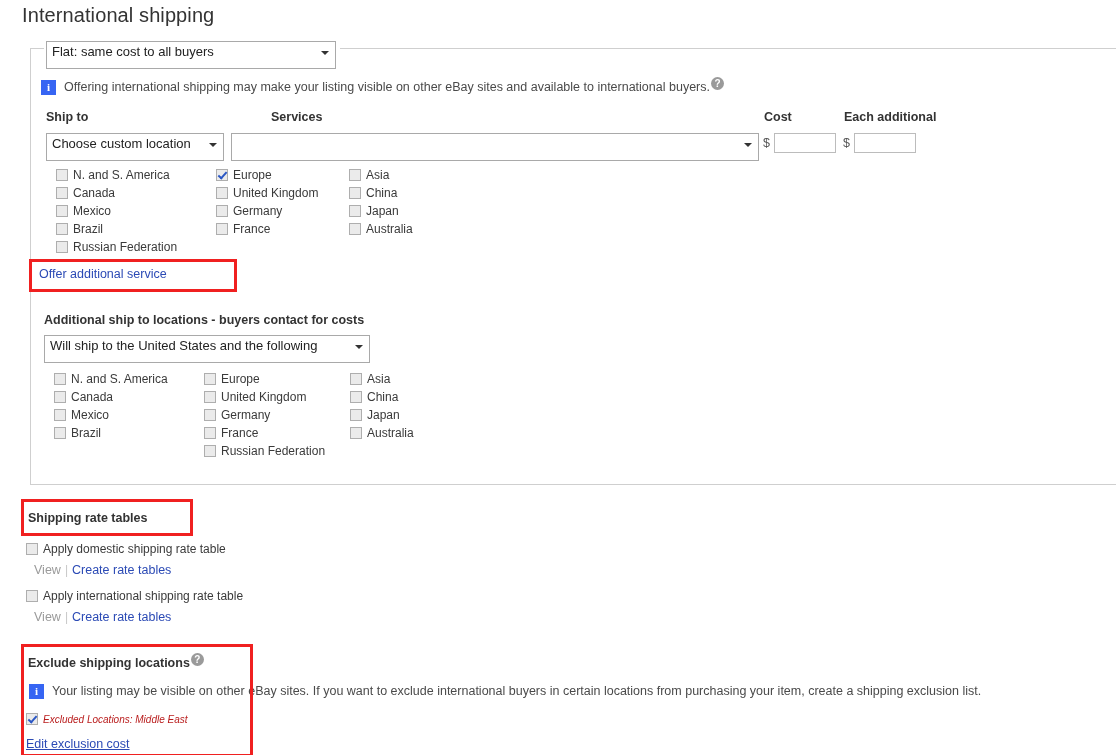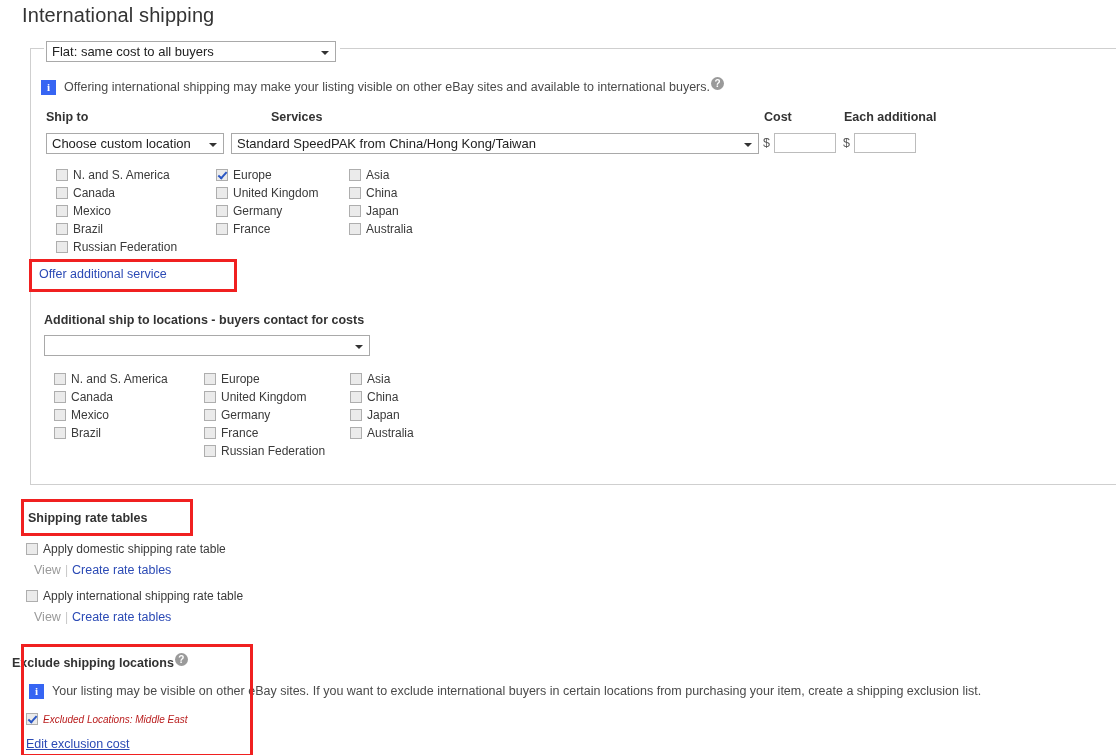--- a/index.html
+++ b/index.html
@@ -54,21 +54,21 @@
   
   .sel {
     box-sizing: border-box;
     border: 1px solid #a9a9a9;
     background: #ffffff;
     color: #222222;
     font-family: "Liberation Sans", sans-serif;
     font-size: 13px;
     line-height: 19px;
     padding: 0 20px 0 5px;
-    height: 21px;
+    height: 28px;
     position: absolute;
     overflow: hidden;
     white-space: nowrap;
   }
   .sel .arrow {
     position: absolute;
     right: 6px;
     top: 9px;
     width: 0; height: 0;
     border-left: 4px solid transparent;
@@ -235,21 +235,21 @@
     color: #333333;
   }
   #cb-domestic-row  { left: 26px; top: 540px; }
   #domestic-links   { left: 34px; top: 563px; }
   #cb-intl-row      { left: 26px; top: 587px; }
   #intl-links       { left: 34px; top: 610px; }
   .link-sep { color: #c8c8c8; padding: 0 4px; }
 
   
   #exclude-heading {
-    left: 12px;
+    left: 28px;
     top: 656px;
     font-size: 12.5px;
     font-weight: bold;
     color: #333333;
   }
   #exclude-info-icon { left: 29px; top: 684px; }
   #exclude-info-text {
     left: 52px; top: 684px;
     font-size: 12.5px;
     color: #4a4a4a;
@@ -282,21 +282,20 @@
 <div class="col-head" id="head-shipto">Ship to</div>
 <div class="col-head" id="head-services">Services</div>
 <div class="col-head" id="head-cost">Cost</div>
 <div class="col-head" id="head-each">Each additional</div>
 
 <div class="sel" id="shipto-select">
   <span>Choose custom location</span>
   <span class="arrow"></span>
 </div>
 <div class="sel" id="service-select">
-  <span>Standard SpeedPAK from China/Hong Kong/Taiwan</span>
   <span class="arrow"></span>
 </div>
 
 <span class="dollar" id="dollar-cost">$</span>
 <input class="cost-input" id="cost-input" type="text" value="" placeholder="" style="">
 <span class="dollar" id="dollar-each">$</span>
 <input class="cost-input" id="each-input" type="text" value="" placeholder="" style="">
 
 <div class="cb-col" id="g1-col1">
   <div class="cb-row"><span class="cb"></span><span>N. and S. America</span></div>
@@ -316,20 +315,21 @@
   <div class="cb-row"><span class="cb"></span><span>China</span></div>
   <div class="cb-row"><span class="cb"></span><span>Japan</span></div>
   <div class="cb-row"><span class="cb"></span><span>Australia</span></div>
 </div>
 
 <a class="abs link" id="offer-additional-service" href="#">Offer additional service</a>
 <div class="redbox" id="redbox-offer-service"></div>
 
 <div class="abs" id="additional-heading">Additional ship to locations - buyers contact for costs</div>
 <div class="sel" id="additional-locations-select">
+  <span>Will ship to the United States and the following</span>
   <span class="arrow"></span>
 </div>
 
 <div class="cb-col" id="g2-col1">
   <div class="cb-row"><span class="cb"></span><span>N. and S. America</span></div>
   <div class="cb-row"><span class="cb"></span><span>Canada</span></div>
   <div class="cb-row"><span class="cb"></span><span>Mexico</span></div>
   <div class="cb-row"><span class="cb"></span><span>Brazil</span></div>
 </div>
 <div class="cb-col" id="g2-col2">

